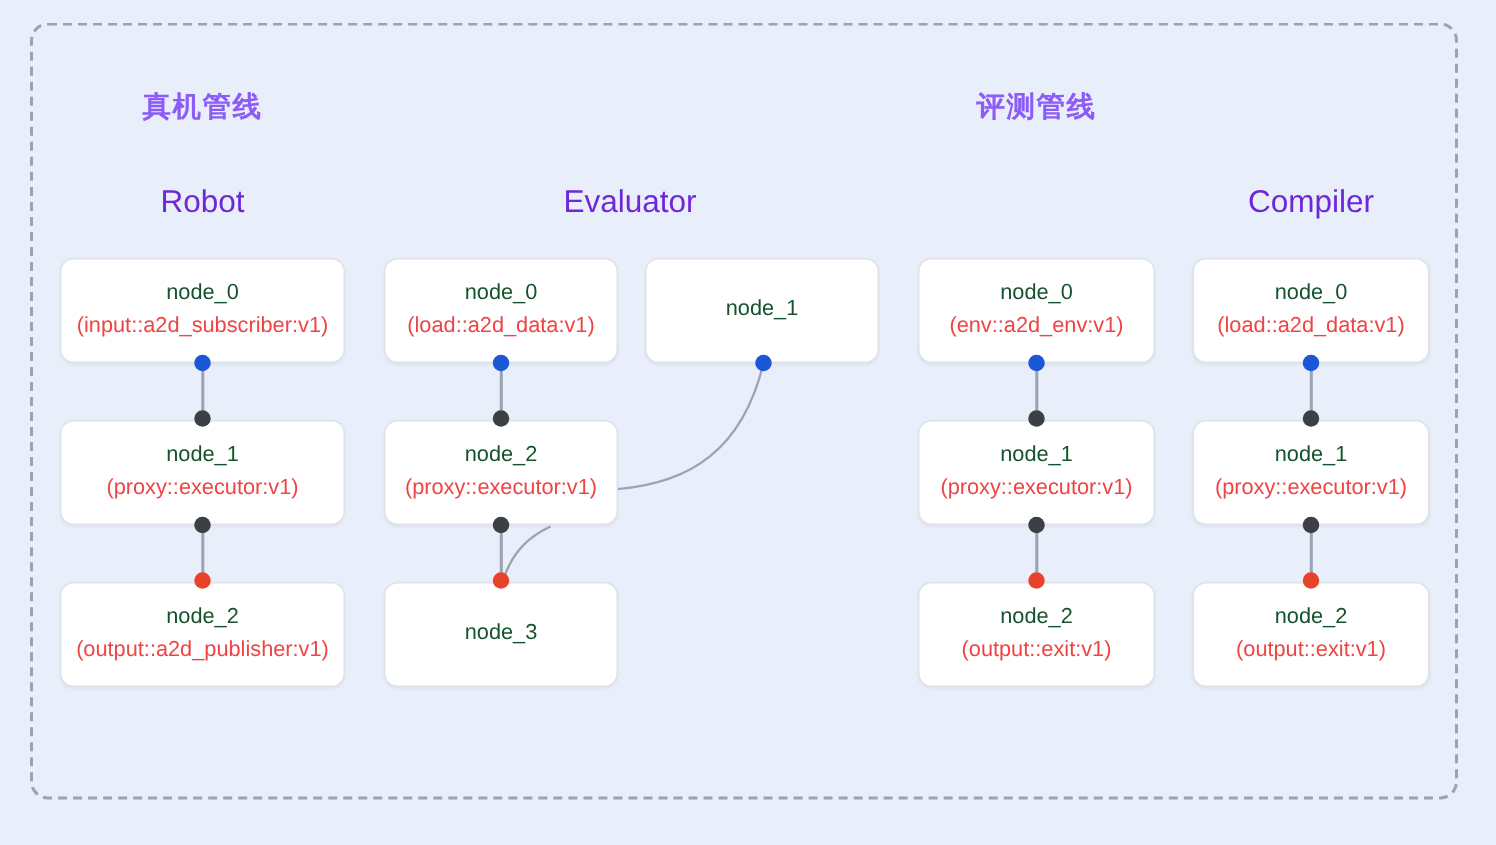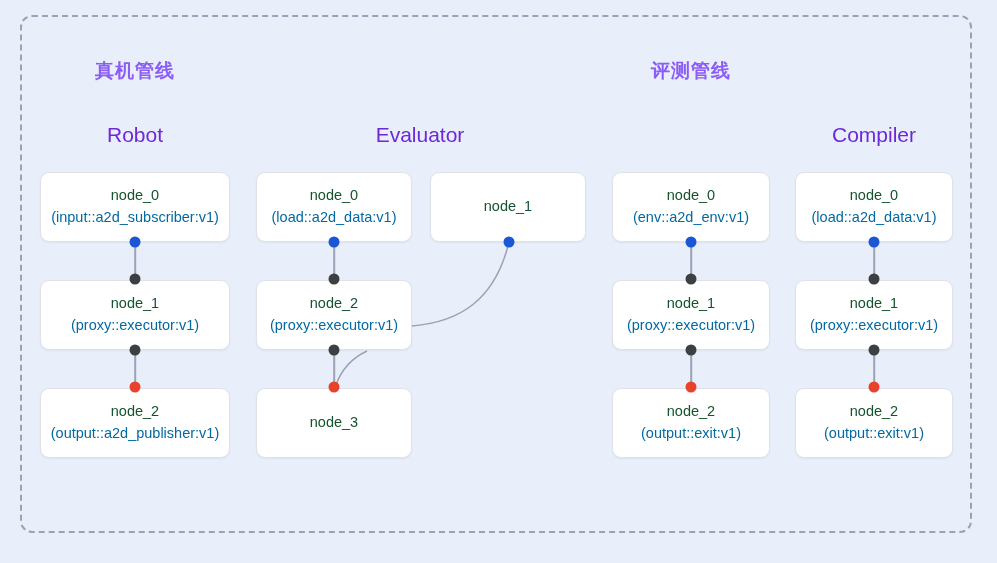--- a/index.html
+++ b/index.html
@@ -70,21 +70,21 @@
     z-index: 3;
   }
   .node-id {
     font-size: 14.5px;
     color: #14532d;
     line-height: 1.5;
     white-space: nowrap;
   }
   .node-type {
     font-size: 14.5px;
-    color: #0369a1;
+    color: #ef4444;
     line-height: 1.5;
     white-space: nowrap;
   }
 
   
   .port {
     position: absolute;
     width: 11px;
     height: 11px;
     border-radius: 50%;

